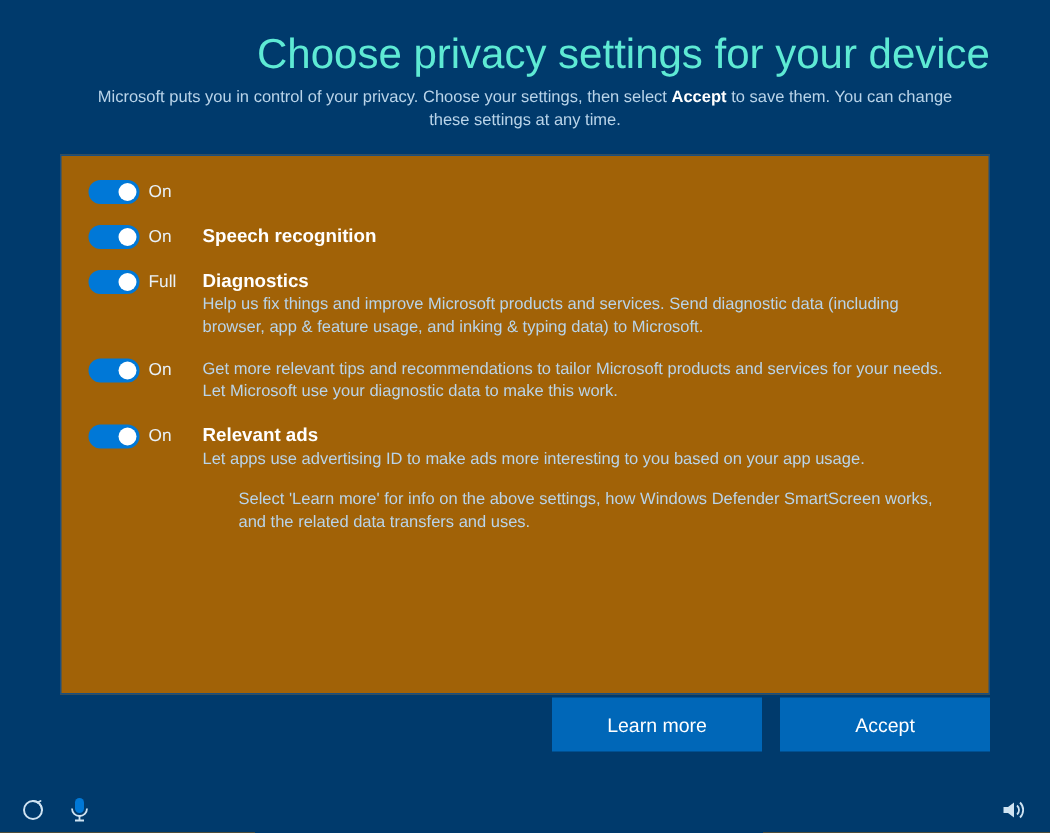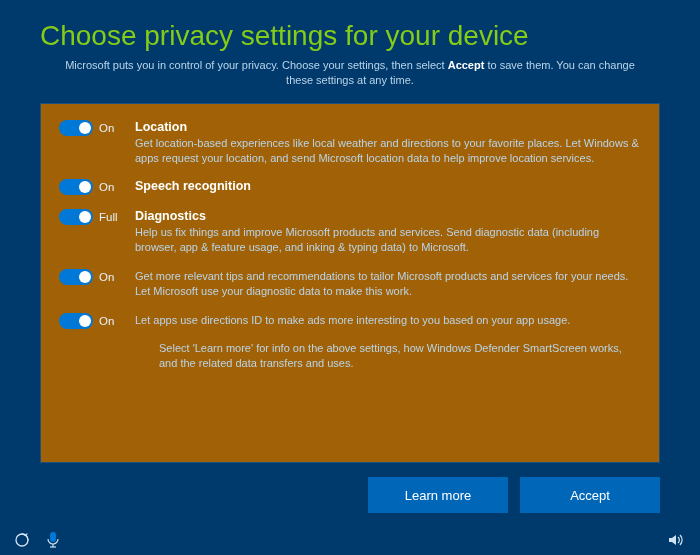--- a/index.html
+++ b/index.html
@@ -12,22 +12,22 @@
   }
   .page {
     width: 700px;
     height: 555px;
     position: relative;
     padding: 20px 40px 0 40px;
   }
   .title {
     font-size: 28px;
     font-weight: 300;
-    text-align: left;
-    color: #84cc16;
+    text-align: right;
+    color: #5eead4;
     margin-bottom: 6px;
   }
   .subtitle {
     font-size: 11px;
     text-align: center;
     color: #b9d4e9;
     line-height: 1.4;
     margin: 0 auto 14px auto;
     max-width: 580px;
   }
@@ -89,21 +89,21 @@
   .footnote {
     font-size: 11px;
     color: #b9d4e9;
     line-height: 1.35;
     margin-top: 12px;
     margin-left: 100px;
   }
   .buttons {
     position: absolute;
     right: 40px;
-    bottom: 42px;
+    bottom: 54px;
     display: flex;
     gap: 12px;
   }
   .btn {
     width: 140px;
     height: 36px;
     background: #0067b8;
     border: none;
     color: #ffffff;
     font-size: 13px;
@@ -139,24 +139,20 @@
     <span>Microsoft puts you in control of your privacy.  Choose your settings, then select </span><b>Accept</b><span> to save them. You can change these settings at any time.</span>
   </div>
 
   <div class="panel">
 
     <div class="row">
       <div class="toggle-col">
         <div class="toggle"></div>
         <span class="toggle-label">On</span>
       </div>
-      <div class="text-col">
-        <div class="opt-title">Location</div>
-        <div class="opt-desc">Get location-based experiences like local weather and directions to your favorite places.  Let Windows &amp; apps request your location, and send Microsoft location data to help improve location services.</div>
-      </div>
     </div>
 
     <div class="row">
       <div class="toggle-col">
         <div class="toggle"></div>
         <span class="toggle-label">On</span>
       </div>
       <div class="text-col">
         <div class="opt-title">Speech recognition</div>
       </div>
@@ -182,21 +178,22 @@
         <div class="opt-desc">Get more relevant tips and recommendations to tailor Microsoft products and services for your needs. Let Microsoft use your diagnostic data to make this work.</div>
       </div>
     </div>
 
     <div class="row" style="margin-bottom:0;">
       <div class="toggle-col">
         <div class="toggle"></div>
         <span class="toggle-label">On</span>
       </div>
       <div class="text-col">
-        <div class="opt-desc">Let apps use directions ID to make ads more interesting to you based on your app usage.</div>
+        <div class="opt-title">Relevant ads</div>
+        <div class="opt-desc">Let apps use advertising ID to make ads more interesting to you based on your app usage.</div>
       </div>
     </div>
 
     <div class="footnote">Select 'Learn more' for info on the above settings, how Windows Defender SmartScreen works, and the related data transfers and uses.</div>
 
   </div>
 
   <div class="buttons">
     <button class="btn">Learn more</button>
     <button class="btn">Accept</button>

